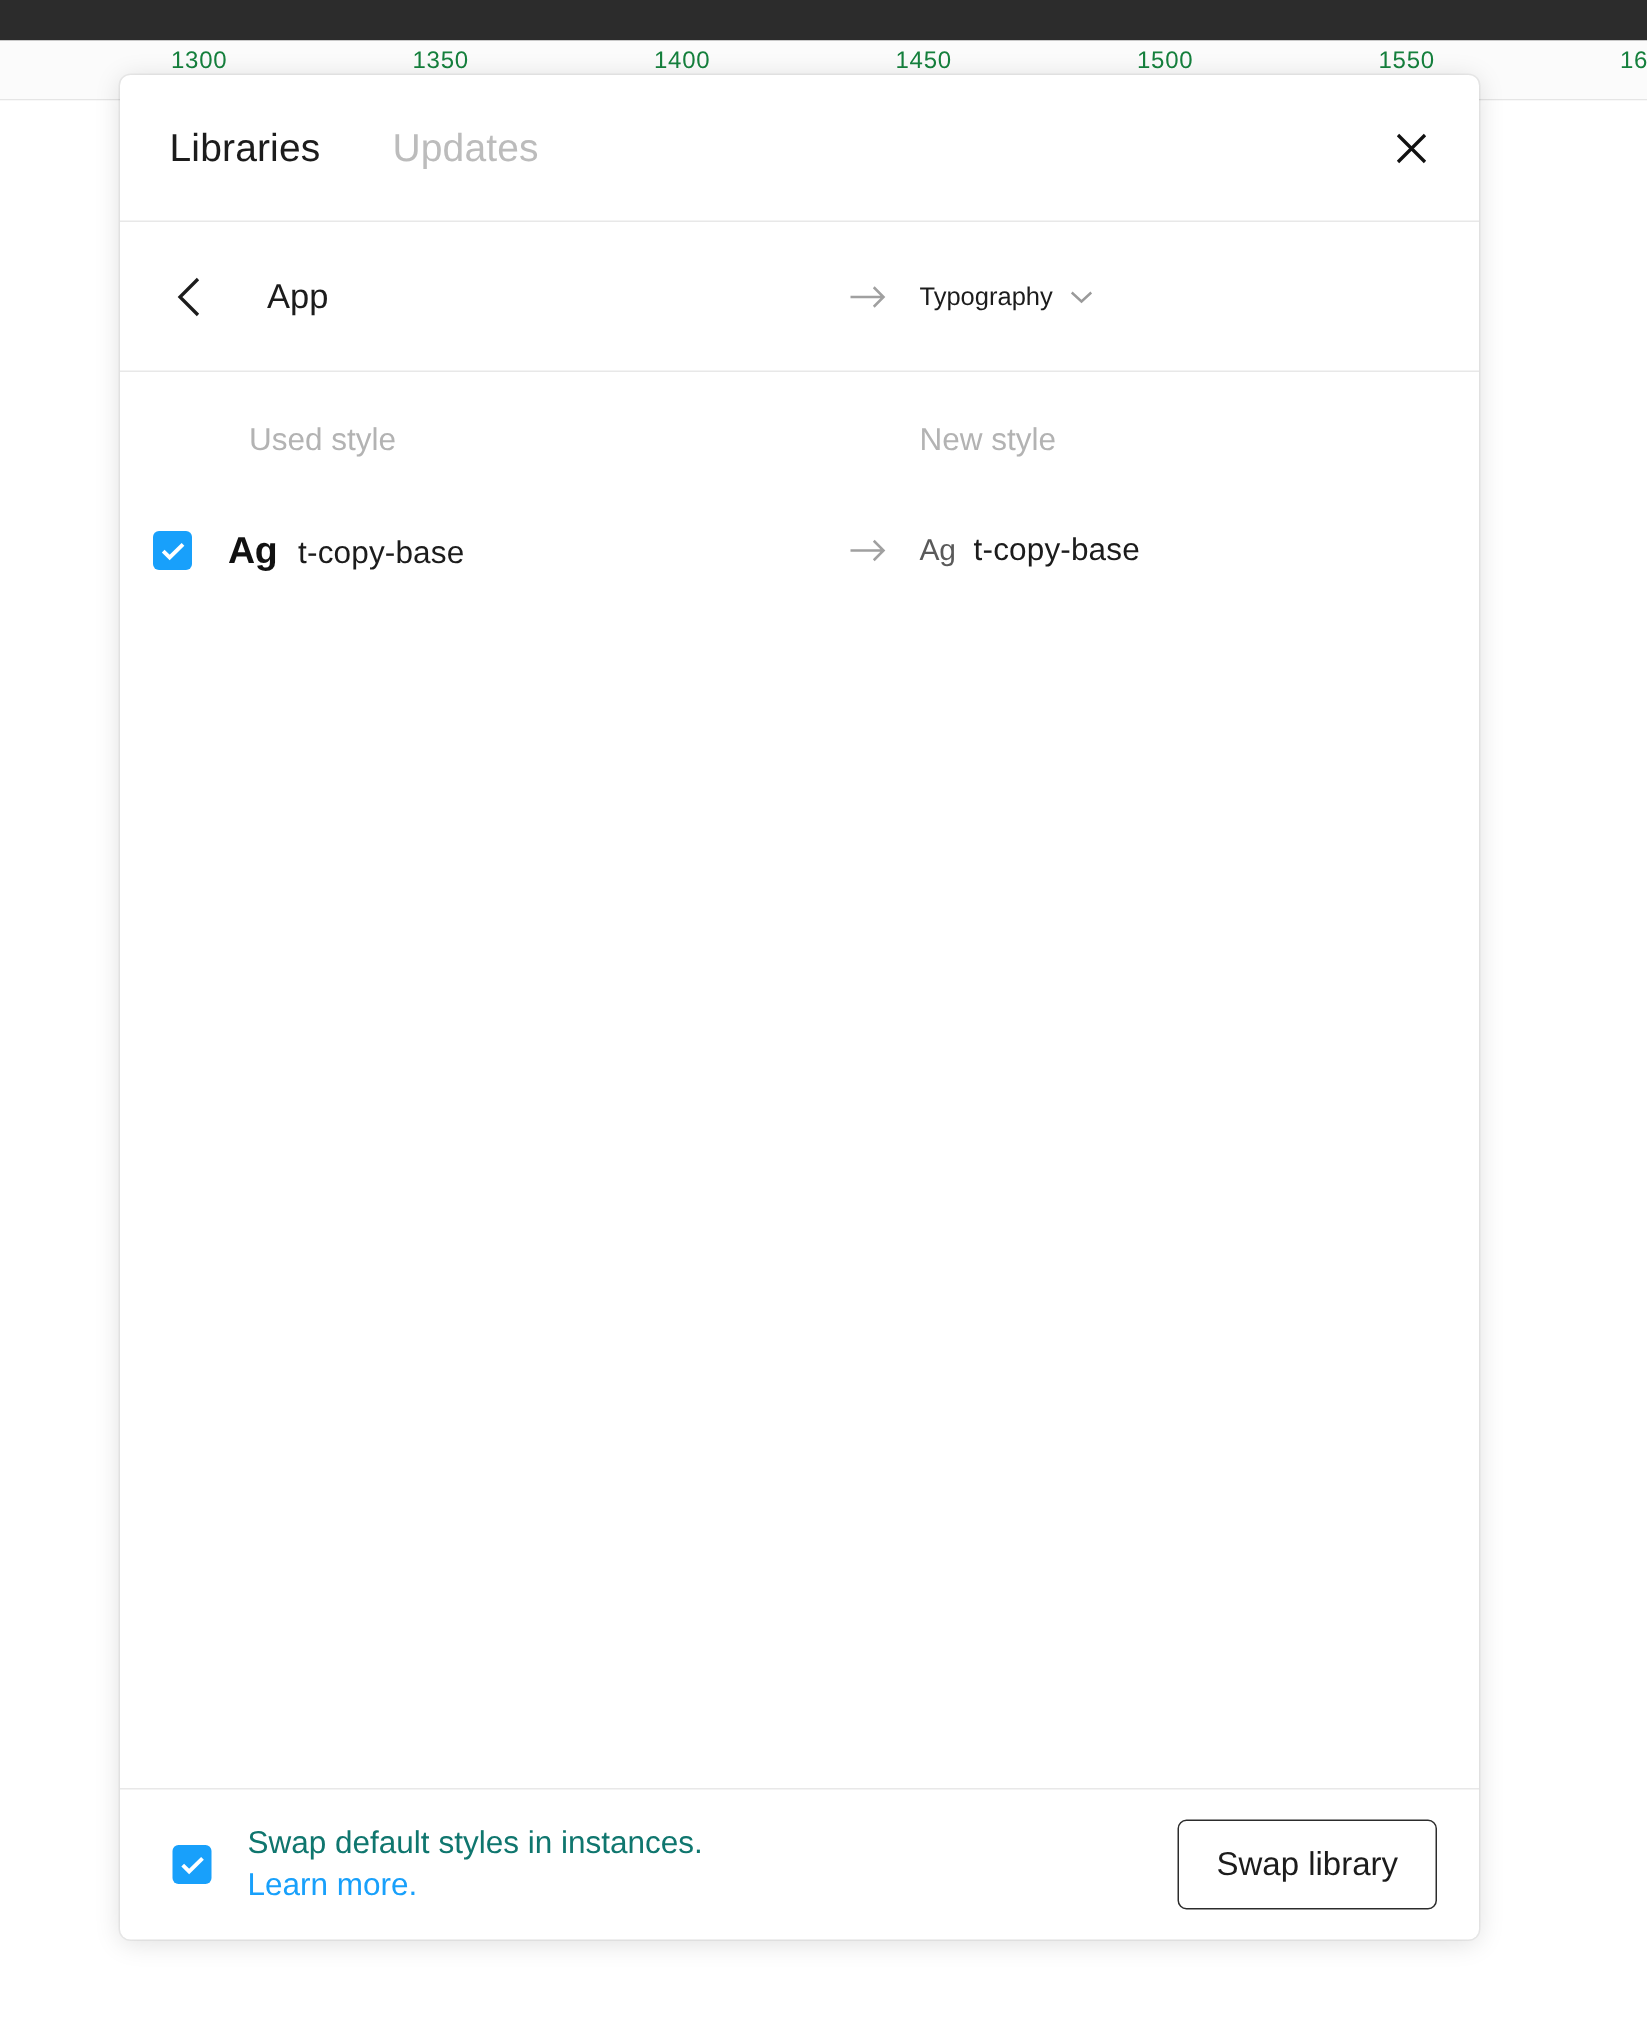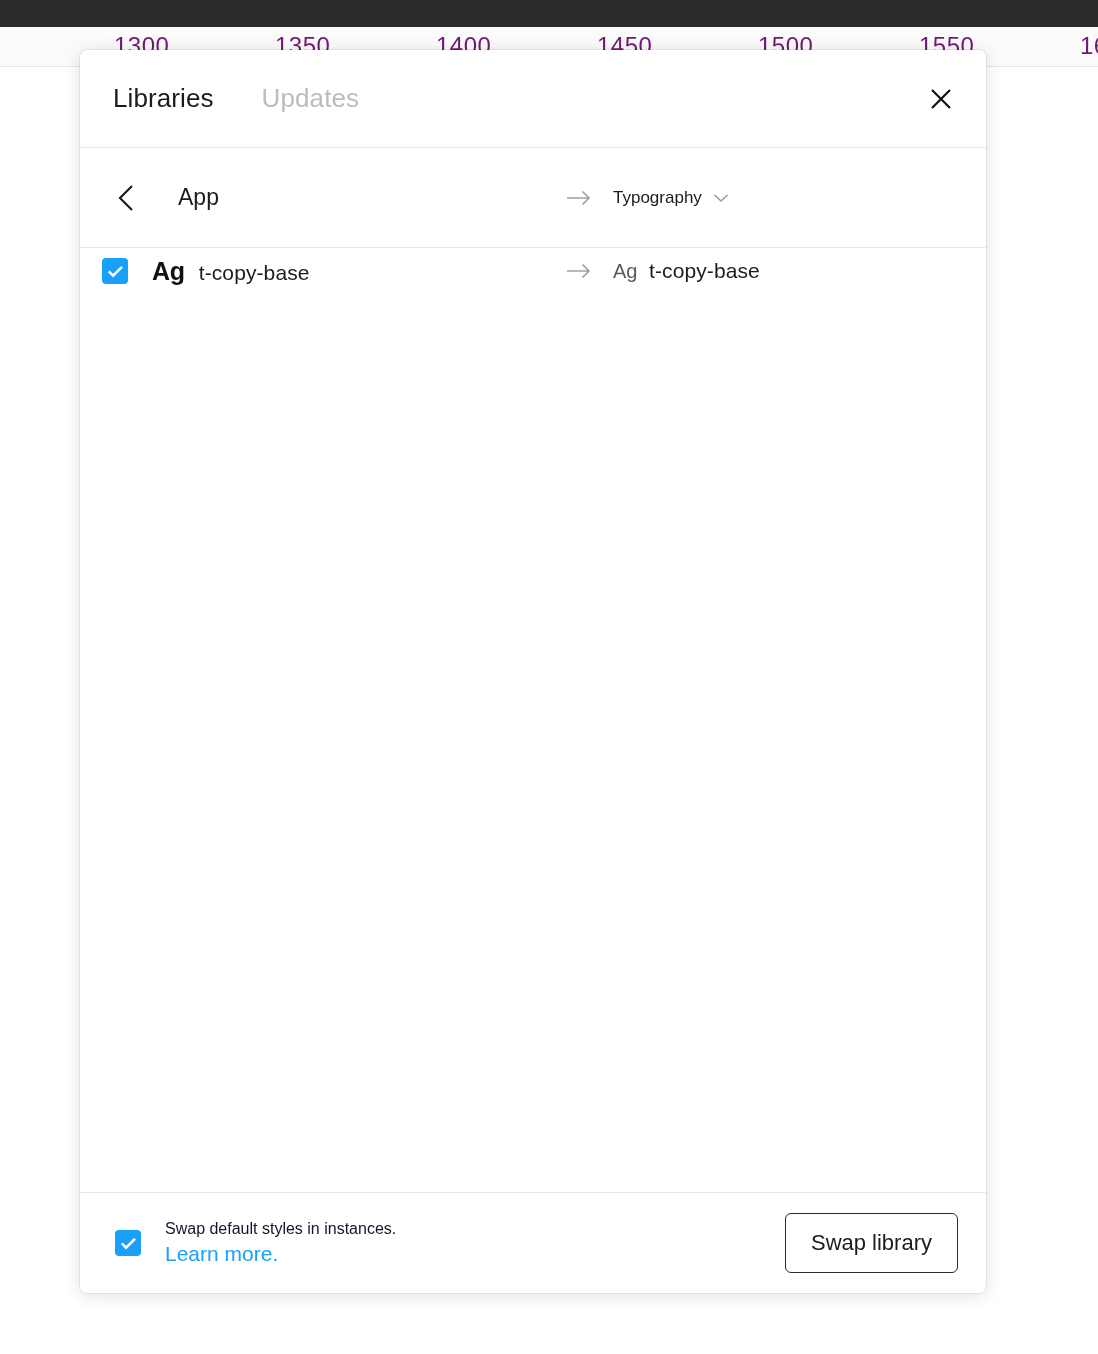--- a/index.html
+++ b/index.html
@@ -28,22 +28,22 @@
     position: absolute;
     top: 27px; left: 0;
     width: 1098px;
     height: 39px;
     background: #fbfbfb;
     border-bottom: 1px solid #e5e5e5;
   }
   .ruler-tick {
     position: absolute;
     top: 5px;
-    font-size: 24px;
-    color: #701a75;
+    font-size: 16px;
+    color: #15803d;
     letter-spacing: 0.5px;
     white-space: nowrap;
   }
   .canvas-bg {
     position: absolute;
     top: 67px; left: 0;
     width: 1098px;
     height: 1287px;
     background: #ffffff;
   }
@@ -244,22 +244,22 @@
   }
   .footer-left {
     display: flex;
     align-items: center;
   }
   .footer-text {
     margin-left: 24px;
     line-height: 1.33;
   }
   .footer-line1 {
-    font-size: 16px;
-    color: #0f172a;
+    font-size: 21px;
+    color: #0f766e;
     display: block;
     white-space: nowrap;
   }
   .footer-link {
     font-size: 21px;
     color: #18a0fb;
     display: block;
     cursor: pointer;
   }
   .swap-library-btn {
@@ -322,20 +322,24 @@
       <span class="chevron-down">
         <svg width="16" height="10" viewBox="0 0 16 10" aria-hidden="true">
           <path d="M1.5 2 L8 8 L14.5 2" stroke="#9a9a9a" stroke-width="1.6" fill="none" stroke-linecap="butt" stroke-linejoin="miter"></path>
         </svg>
       </span>
     </span>
   </div>
 
   <div class="modal-body">
 
+    <div class="col-headers">
+      <span class="col-head used">Used style</span>
+      <span class="col-head newst">New style</span>
+    </div>
 
     <div class="style-row">
       <span class="cb">
         <svg width="17" height="13" viewBox="0 0 17 13" aria-hidden="true">
           <path d="M1.8 6.4 L6.1 10.6 L15 1.9" stroke="#ffffff" stroke-width="2.6" fill="none" stroke-linecap="butt" stroke-linejoin="miter"></path>
         </svg>
       </span>
       <span class="row-used">
         <span class="ag-big">Ag</span>
         <span class="style-name">t-copy-base</span>

